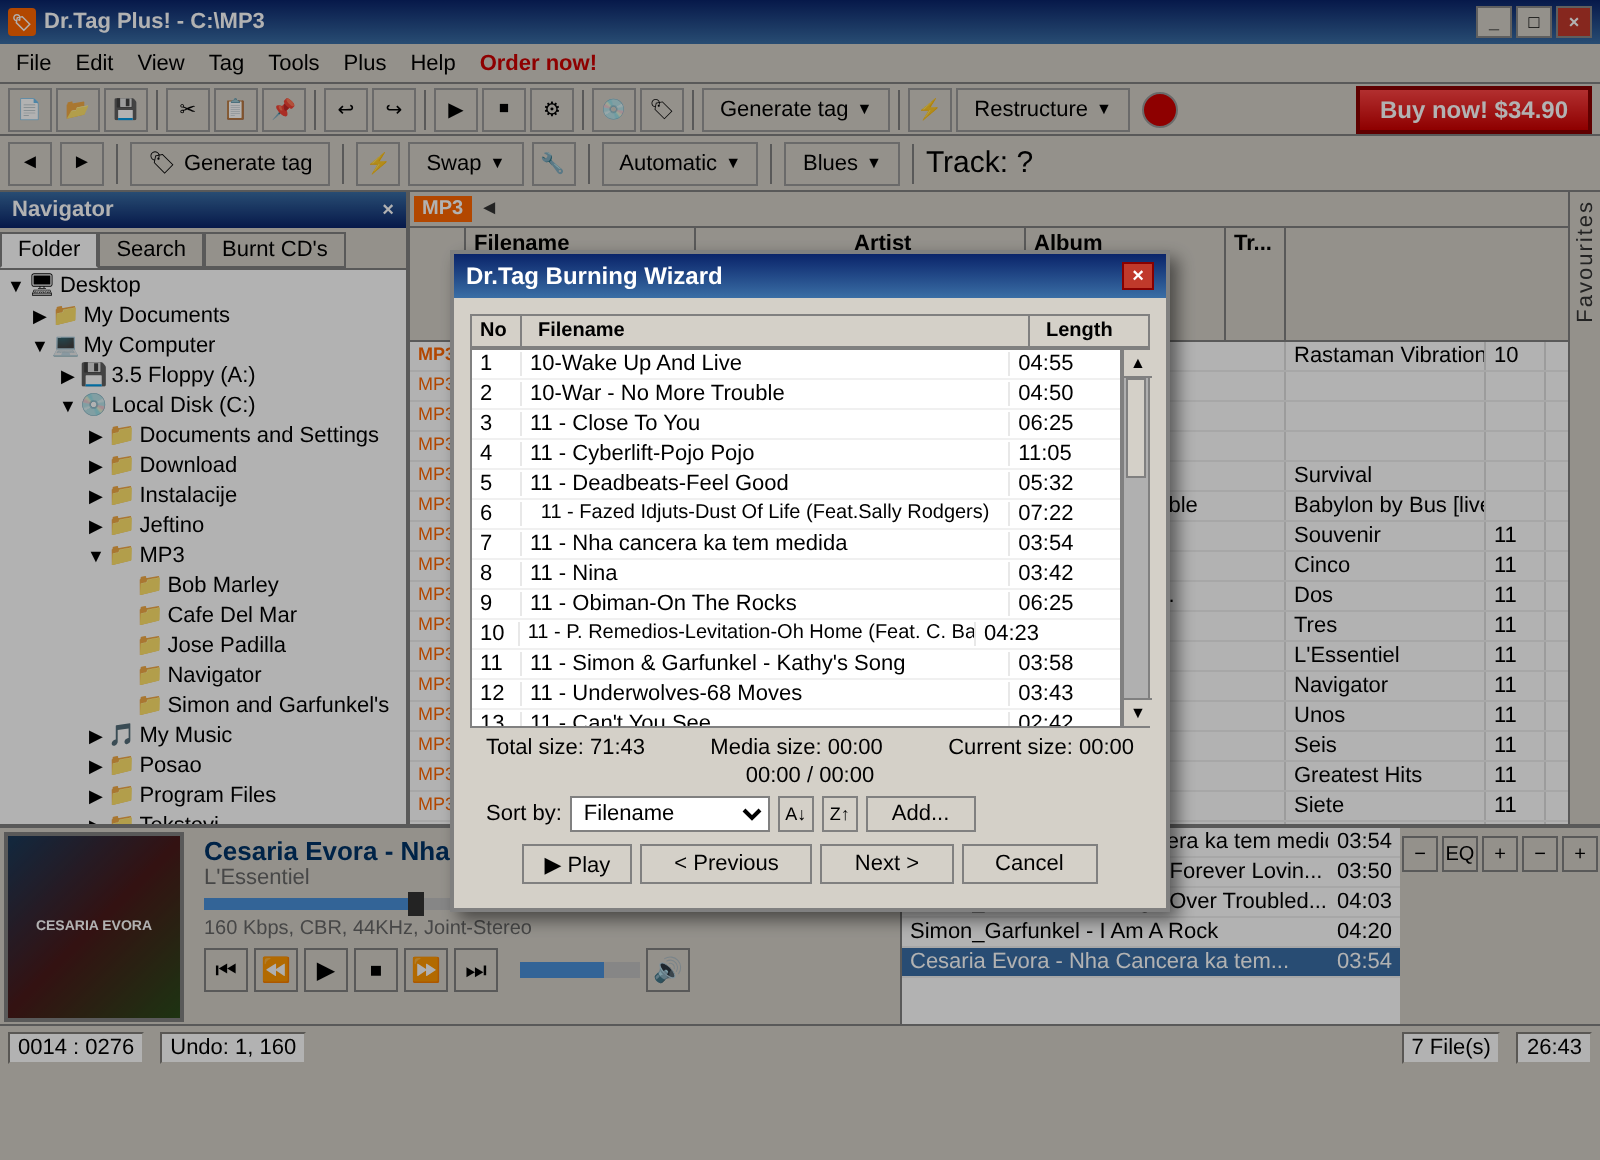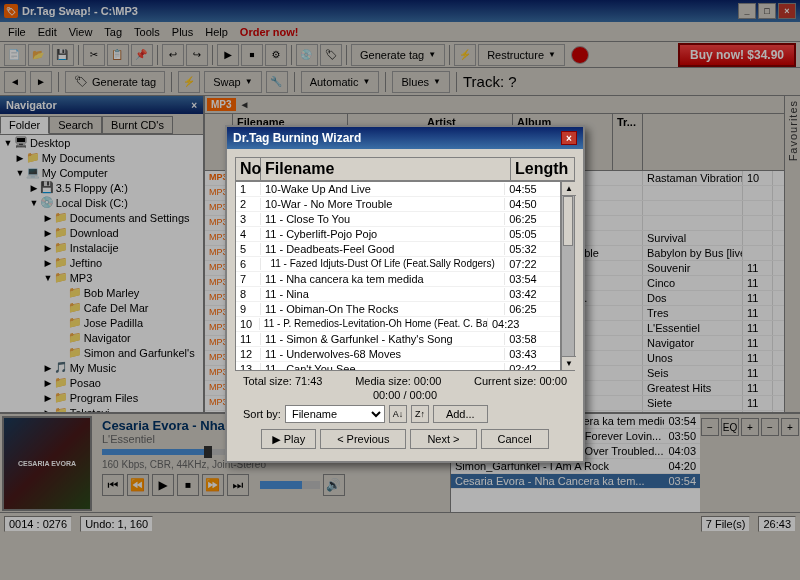--- a/index.html
+++ b/index.html
@@ -257,21 +257,22 @@
       color: white;
       display: flex; align-items: center; justify-content: center;
       cursor: pointer; font-size: 10px; border: 1px solid #880000;
     }
     .modal-body { padding: 8px; }
     .modal-table-header {
       display: flex;
       background: #d4d0c8;
       border: 1px solid #808080;
       font-weight: bold;
-      font-size: 16px;
+      font-size: 10px;
+      justify-content: space-between;
     }
     .mth-col { padding: 2px 4px; border-right: 1px solid #808080; }
     .modal-list-area {
       height: 190px;
       background: white;
       border: 1px solid #808080;
       overflow-y: auto;
       font-size: 11px;
     }
     .modal-row {
@@ -312,21 +313,21 @@
     .nav-close-btn { cursor: pointer; font-size: 10px; font-weight: bold; }
   </style>
 </head>
 <body>
 
 <div style="width:800px; height:580px; position:relative; overflow:hidden; background:#d4d0c8;">
 
   <div class="title-bar">
     <div class="title-bar-left">
       <div class="title-bar-icon">🏷</div>
-      <span>Dr.Tag Swap! - C:\MP3</span>
+      <span>Dr.Tag Plus! - C:\MP3</span>
     </div>
     <div class="title-bar-buttons">
       <div class="tb-btn">_</div>
       <div class="tb-btn">□</div>
       <div class="tb-btn close">×</div>
     </div>
   </div>
 
   <div class="menu-bar">
     <span class="menu-item">File</span>
@@ -816,21 +817,21 @@
               <div class="mr-col" style="width:55px; border-right:none;">04:50</div>
             </div>
             <div class="modal-row">
               <div class="mr-col" style="width:25px;">3</div>
               <div class="mr-col" style="width:245px;">11 - Close To You</div>
               <div class="mr-col" style="width:55px; border-right:none;">06:25</div>
             </div>
             <div class="modal-row">
               <div class="mr-col" style="width:25px;">4</div>
               <div class="mr-col" style="width:245px;">11 - Cyberlift-Pojo Pojo</div>
-              <div class="mr-col" style="width:55px; border-right:none;">05:05</div>
+              <div class="mr-col" style="width:55px; border-right:none;">11:05</div>
             </div>
             <div class="modal-row">
               <div class="mr-col" style="width:25px;">5</div>
               <div class="mr-col" style="width:245px;">11 - Deadbeats-Feel Good</div>
               <div class="mr-col" style="width:55px; border-right:none;">05:32</div>
             </div>
             <div class="modal-row">
               <div class="mr-col" style="width:25px;">6</div>
               <div class="mr-col" style="width:245px; font-size:10px;text-align:center;">11 - Fazed Idjuts-Dust Of Life (Feat.Sally Rodgers)</div>
               <div class="mr-col" style="width:55px; border-right:none;">07:22</div>

